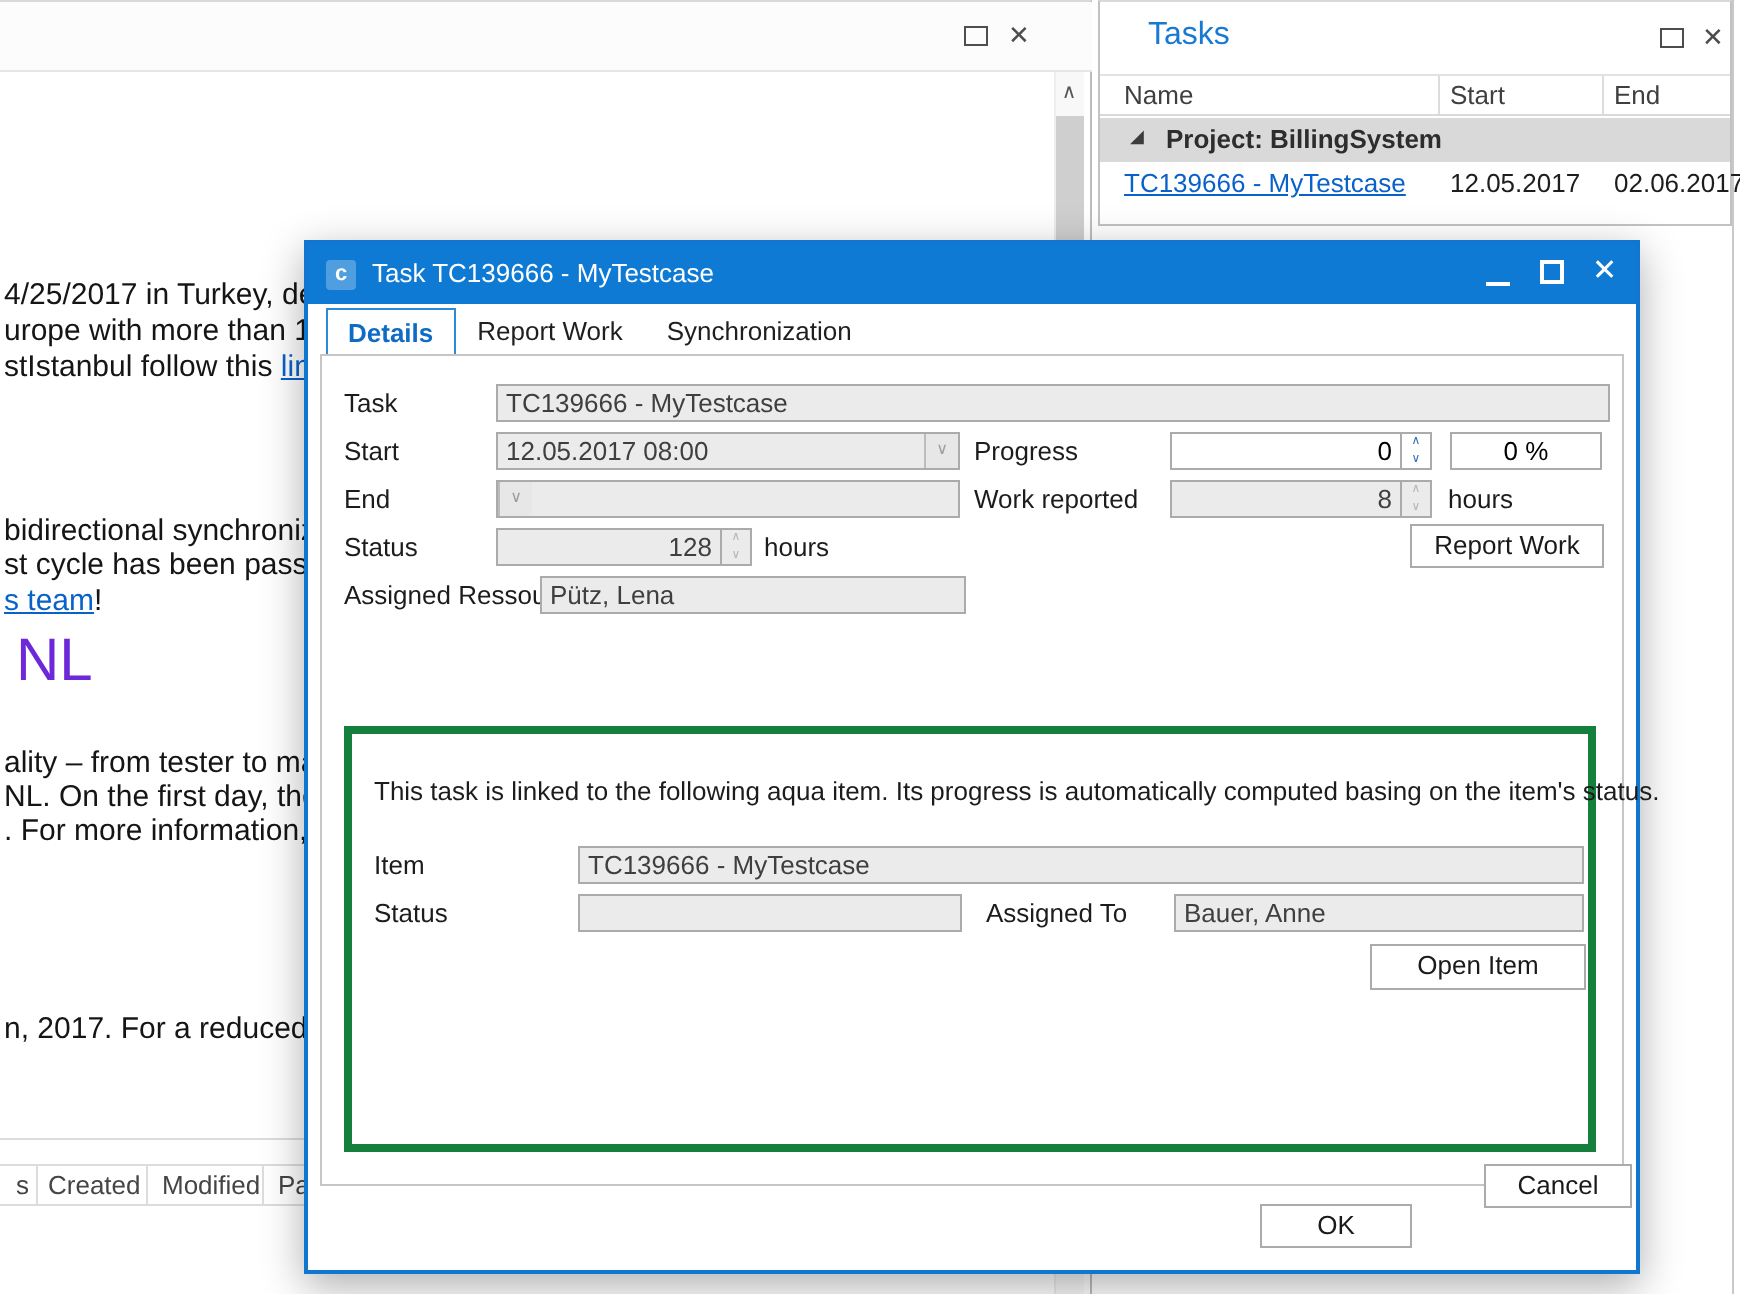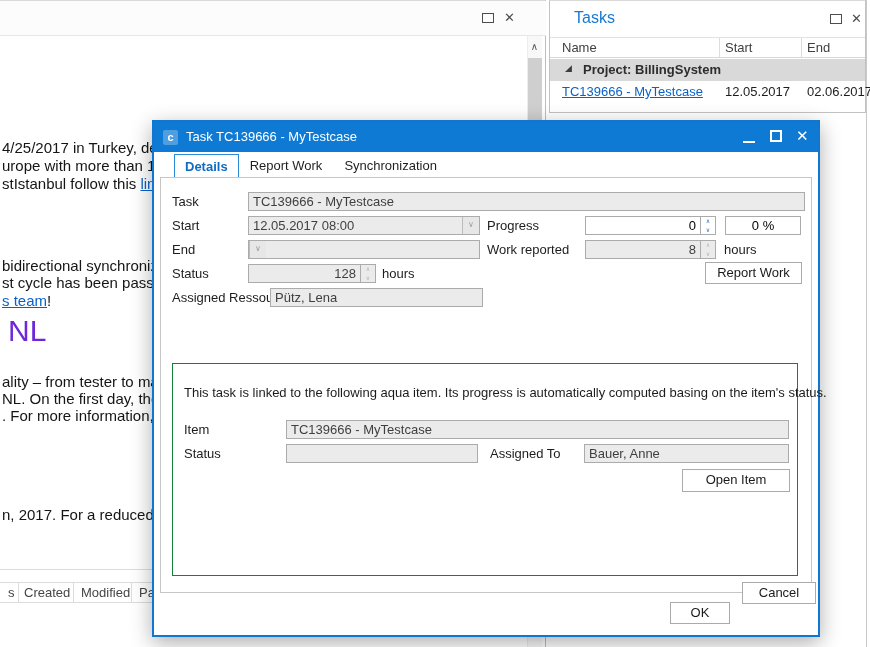--- a/index.html
+++ b/index.html
@@ -55,21 +55,21 @@
 
   
   .dlg{left:152px;top:120px;width:668px;height:517px;background:#fff;border:2px solid #1176d0;box-shadow:0 6px 20px rgba(0,0,0,.32)}
   .dlg .abs{position:absolute}
   .dlg-tb{left:0;top:0;width:664px;height:30px;background:#0e7ad4}
   .dlg-ico{left:9px;top:8px;width:15px;height:15px;background:rgba(255,255,255,.27);border-radius:2px;color:#fff;font-size:11px;line-height:15px;text-align:center;font-weight:bold}
   .dlg-title{left:32px;top:7px;color:#fff;font-size:13px;white-space:nowrap}
   .dlg-min{left:589px;top:19px;width:12px;height:2px;background:#fff}
   .dlg-max{left:616px;top:8px;width:12px;height:12px;border:2px solid #fff}
   .dlg-close{left:642px;top:5px;color:#fff;font-size:15px;font-weight:bold;line-height:18px}
-  .tabs{left:20px;top:31px;height:24px;display:flex;align-items:flex-end}
+  .tabs{left:9px;top:31px;height:24px;display:flex;align-items:flex-end}
   .tab{padding:4px 10px 3px;font-size:13px;color:#1f1f1f;background:transparent;border:1px solid transparent;cursor:pointer}
   .tab.active{color:#0e6cc4;font-weight:bold;background:#fff;border:1px solid #2b8bd6;border-bottom:none;z-index:2;position:relative}
   .tcontent{left:6px;top:55px;width:652px;height:416px;border:1px solid #c6c6c6;background:#fff}
   .lb{font-size:13px;color:#1c1c1c;white-space:nowrap}
   .lb-task{left:18px;top:72px}
   .lb-start{left:18px;top:96px}
   .lb-end{left:18px;top:120px}
   .lb-effort{left:18px;top:144px}
   .lb-assres{left:18px;top:168px}
   .lb-progress{left:333px;top:96px}
@@ -89,30 +89,30 @@
   .spin .sbtns{width:15px;border-left:1px solid #ababab;display:flex;flex-direction:column}
   .spin .sbtns span{flex:1;font-size:6px;line-height:8px;text-align:center;color:#2f6fb5}
   .spin.disabled .sbtns span{color:#b5b5b5}
   .spin.enabled{background:#fff;color:#000}
   .sp-progress{left:431px;top:94px;width:131px}
   .sp-work{left:431px;top:118px;width:131px}
   .sp-effort{left:94px;top:142px;width:128px}
   .pctbox{left:571px;top:94px;width:76px;height:19px;border:1px solid #ababab;background:#fff;font-size:13px;line-height:17px;text-align:center}
   .btn{background:#fff;border:1px solid #ababab;font-size:13px;color:#1a1a1a;text-align:center;line-height:20px;cursor:pointer}
   .btn-report{left:551px;top:140px;width:97px;height:22px}
-  .gbox{left:18px;top:241px;width:626px;height:213px;border:1px solid #15803d}
+  .gbox{left:18px;top:241px;width:626px;height:213px;border:4px solid #15803d}
   .g-info{left:11px;top:21px;font-size:13px;color:#1c1c1c;white-space:nowrap}
   .lb-item{left:11px;top:58px}
   .lb-status{left:11px;top:82px}
   .lb-assto{left:317px;top:82px}
   .in-item{left:113px;top:56px;width:503px}
   .in-status{left:113px;top:80px;width:192px}
   .in-assto{left:411px;top:80px;width:205px}
   .btn-open{left:509px;top:105px;width:108px;height:23px}
-  .btn-ok{left:516px;top:480px;width:60px;height:22px}
+  .btn-ok{left:476px;top:480px;width:76px;height:22px}
   .btn-cancel{left:588px;top:460px;width:74px;height:22px}
 </style>
 </head>
 <body>
 
 <div class="screen">
 
   <div class="abs bgw">
     <div class="abs bgw-tb"></div>
   </div>

